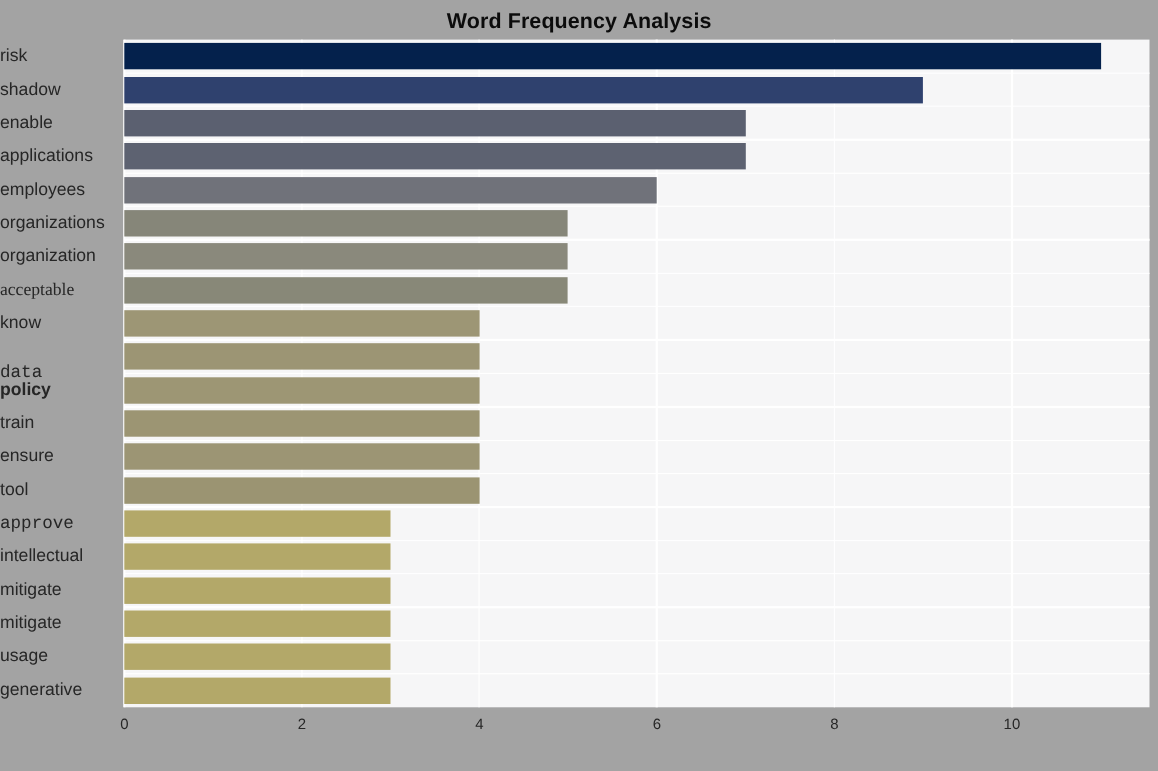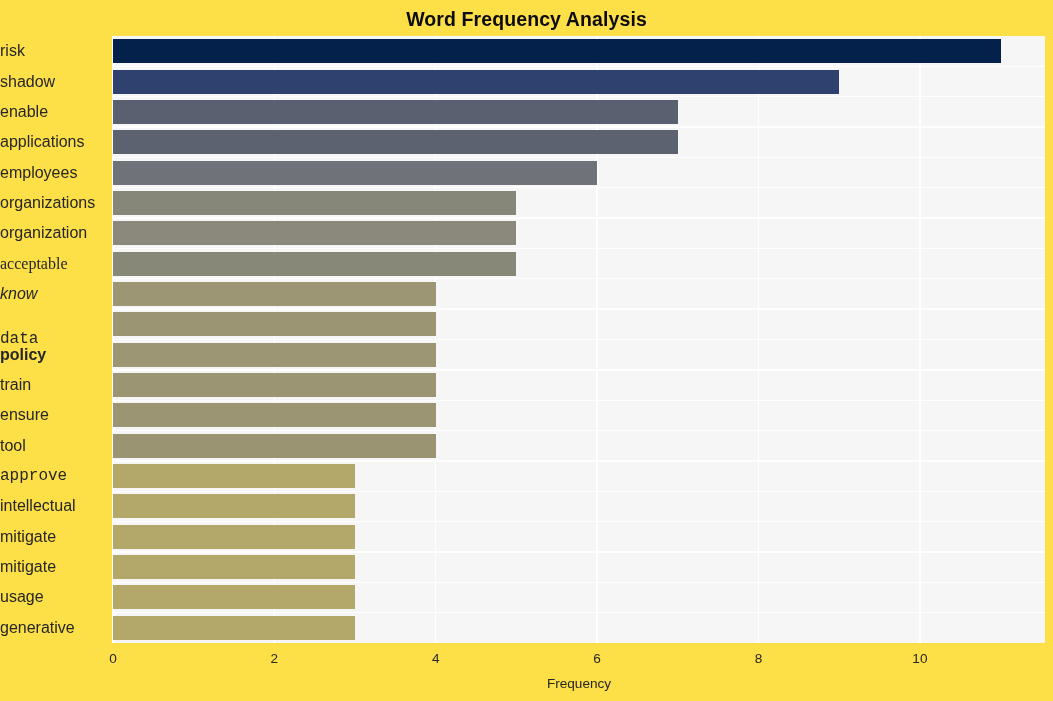--- a/index.html
+++ b/index.html
@@ -13,21 +13,21 @@
     font-family: "Liberation Sans", sans-serif;
     overflow: hidden;
     position: relative;
   }
 
   #chart-root {
     position: absolute;
     left: 0; top: 0;
     width: 1053px;
     height: 701px;
-    background: #fde047;
+    background: #a3a3a3;
   }
 
   
   #chart-title {
     position: absolute;
     left: 0;
     top: 5px;
     width: 1053px;
     text-align: center;
     font-size: 19.5px;
@@ -234,21 +234,21 @@
 
   <div id="y-labels">
       <div class="y-label" style="top: 7.175px;">risk</div>
       <div class="y-label" style="top: 37.525px;">shadow</div>
       <div class="y-label" style="top: 67.875px;">enable</div>
       <div class="y-label" style="top: 98.225px;">applications</div>
       <div class="y-label" style="top: 128.575px;">employees</div>
       <div class="y-label" style="top: 158.925px;">organizations</div>
       <div class="y-label" style="top: 189.275px; margin-left: 32px;">organization</div>
       <div class="y-label" style="top: 219.625px; font-family: Liberation Serif, serif;">acceptable</div>
-      <div class="y-label" style="top: 249.975px; font-style: italic;">know</div>
+      <div class="y-label" style="top: 249.975px;">know</div>
       <div class="y-label" style="top: 295px; font-family: Liberation Mono, monospace;">data</div>
       <div class="y-label" style="top: 310.675px; font-weight: bold;">policy</div>
       <div class="y-label" style="top: 341.025px;">train</div>
       <div class="y-label" style="top: 371.375px;">ensure</div>
       <div class="y-label" style="top: 401.725px;">tool</div>
       <div class="y-label" style="top: 432.075px; font-family: Liberation Mono, monospace;">approve</div>
       <div class="y-label" style="top: 462.425px;">intellectual</div>
       <div class="y-label" style="top: 492.775px;">mitigate</div>
       <div class="y-label" style="top: 523.125px;">mitigate</div>
       <div class="y-label" style="top: 553.475px;">usage</div>
@@ -257,15 +257,14 @@
 
   <div id="x-ticks">
       <div class="x-tick" style="left: 0px;">0</div>
       <div class="x-tick" style="left: 161.385px;">2</div>
       <div class="x-tick" style="left: 322.771px;">4</div>
       <div class="x-tick" style="left: 484.156px;">6</div>
       <div class="x-tick" style="left: 645.541px;">8</div>
       <div class="x-tick" style="left: 806.926px;">10</div>
     </div>
 
-  <div id="x-axis-label">Frequency</div>
 
 </div>
 
 </body></html>

